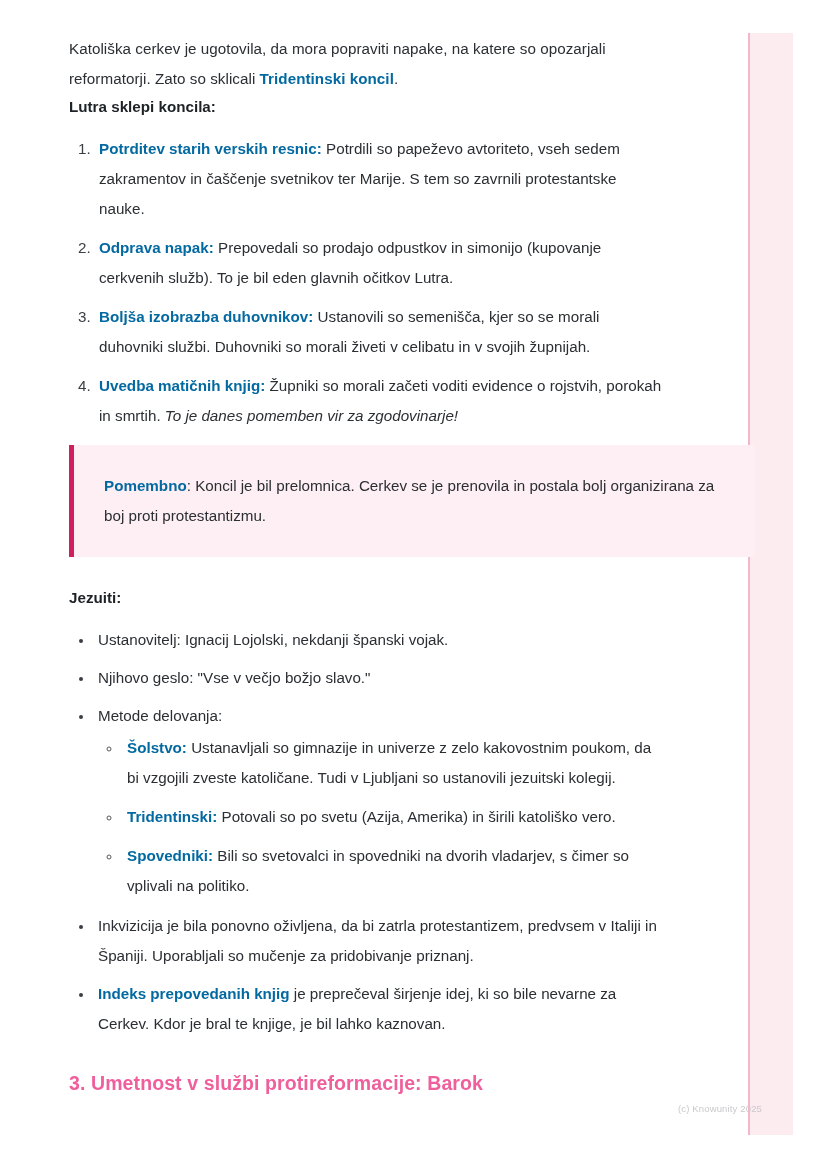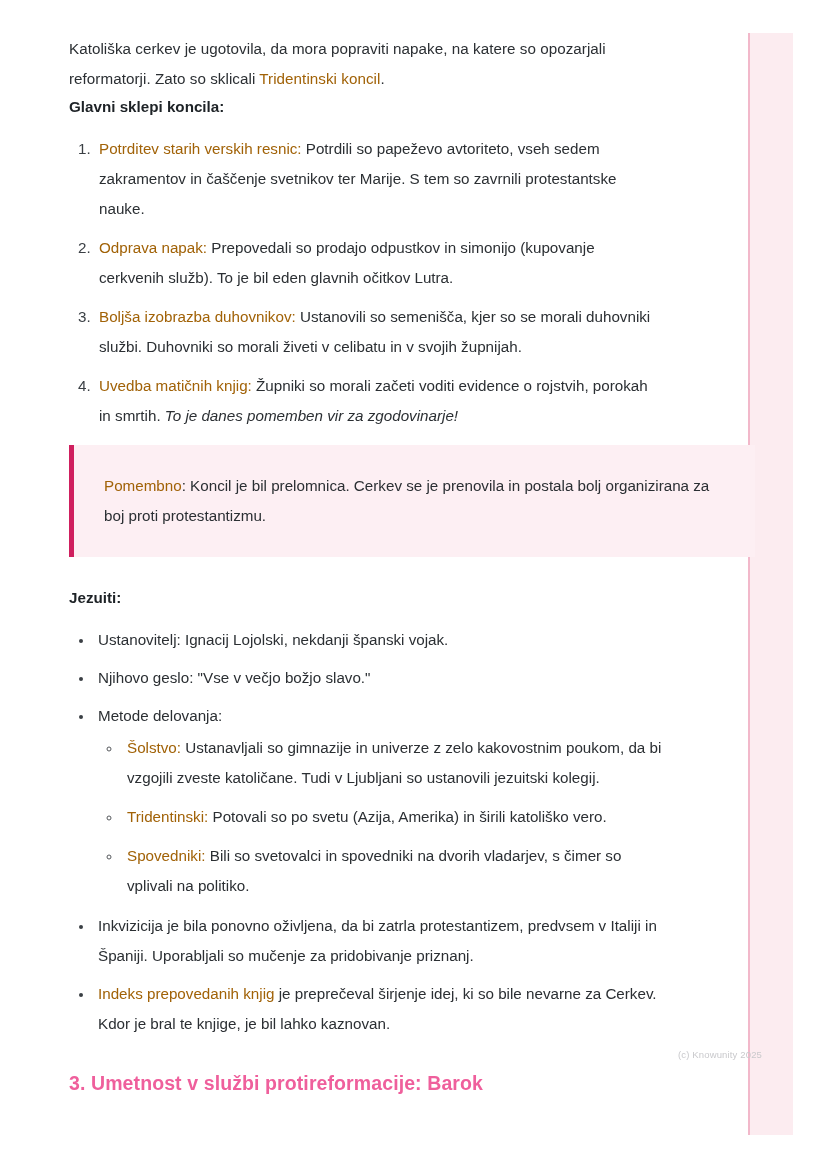--- a/index.html
+++ b/index.html
@@ -97,21 +97,21 @@
   }
   ul.sub-list > li {
     font-size: 15.2px;
     line-height: 30px;
     margin: 0 0 9px 0;
     padding-left: 5px;
     max-width: 548px;
   }
   ul.sub-list > li::marker { color: #56595d; font-size: 13px; }
 
-  b, strong { font-weight: normal; color: #a16207; }
+  b, strong { font-weight: bold; color: #0369a1; }
   i, em { font-style: italic; }
 
   
   .callout {
     margin: 14px 0 28px 0;
     width: 686px;
     background: #fdeff3;
     border-left: 5px solid #cf1f5e;
     padding: 26px 30px 26px 30px;
   }
@@ -129,40 +129,40 @@
     line-height: 28px;
     font-weight: bold;
     color: #ef5f9c;
     letter-spacing: 0.1px;
   }
   h2.section-head.tail { margin-top: 30px; margin-bottom: 0; }
 
   
   .watermark {
     position: absolute;
-    top: 1048px;
+    top: 1102px;
     left: 678px;
     font-size: 9.5px;
     line-height: 13px;
     color: #c9c9cc;
     letter-spacing: 0.15px;
     white-space: nowrap;
     z-index: 5;
   }
 </style>
 </head>
 <body>
 
 <div class="page-edge-strip"></div>
 
 <div class="doc">
 
   <p class="para lead"><span>Katoliška cerkev je ugotovila, da mora popraviti napake, na katere so opozarjali reformatorji. Zato so sklicali </span><b>Tridentinski koncil</b><span>.</span></p>
 
-  <h4 class="subhead">Glavni sklepi koncila:</h4>
+  <h4 class="subhead">Lutra sklepi koncila:</h4>
 
   <ol class="num-list">
     <li><b>Potrditev starih verskih resnic:</b><span> Potrdili so papeževo avtoriteto, vseh sedem zakramentov in čaščenje svetnikov ter Marije. S tem so zavrnili protestantske nauke.</span></li>
     <li><b>Odprava napak:</b><span> Prepovedali so prodajo odpustkov in simonijo (kupovanje cerkvenih služb). To je bil eden glavnih očitkov Lutra.</span></li>
     <li><b>Boljša izobrazba duhovnikov:</b><span> Ustanovili so semenišča, kjer so se morali duhovniki službi. Duhovniki so morali živeti v celibatu in v svojih župnijah.</span></li>
     <li><b>Uvedba matičnih knjig:</b><span> Župniki so morali začeti voditi evidence o rojstvih, porokah in smrtih. </span><i>To je danes pomemben vir za zgodovinarje!</i></li>
   </ol>
 
   <div class="callout">
     <p><b>Pomembno</b><span>: Koncil je bil prelomnica. Cerkev se je prenovila in postala bolj organizirana za boj proti protestantizmu.</span></p>

